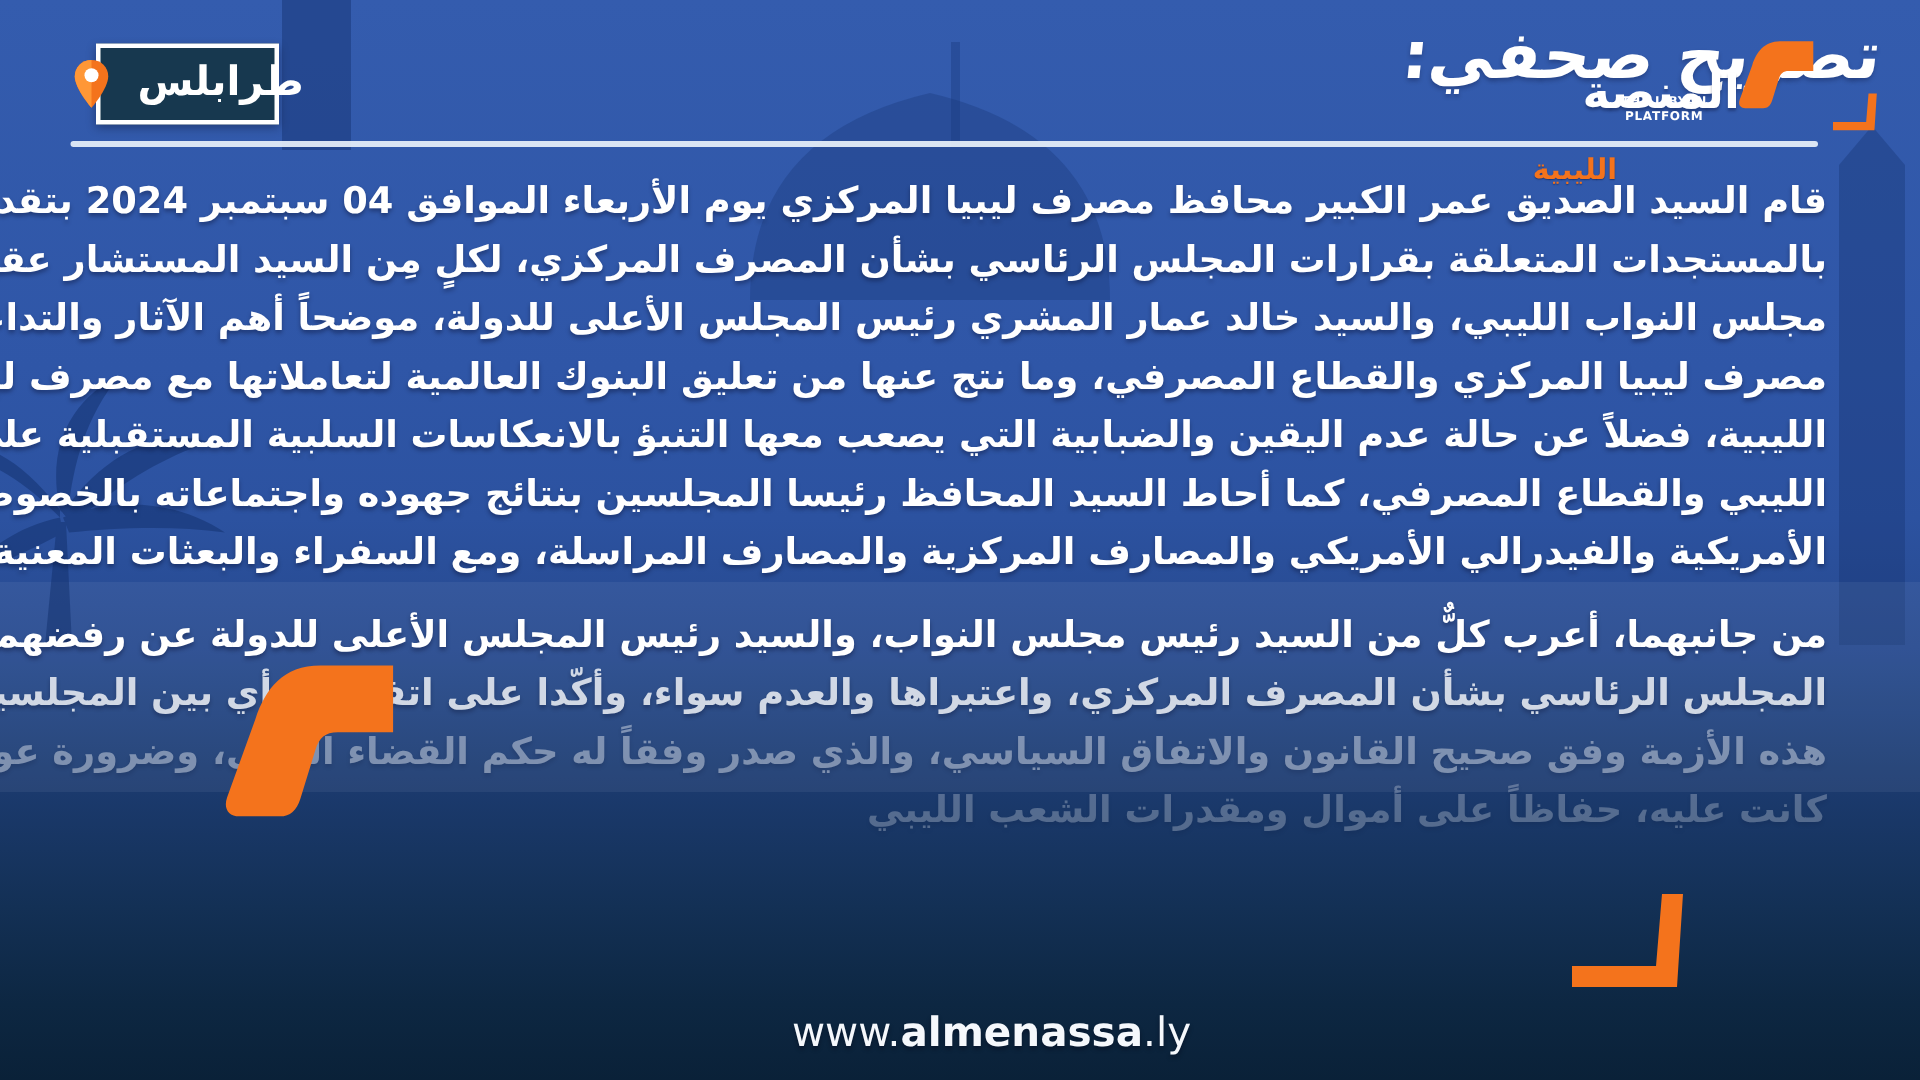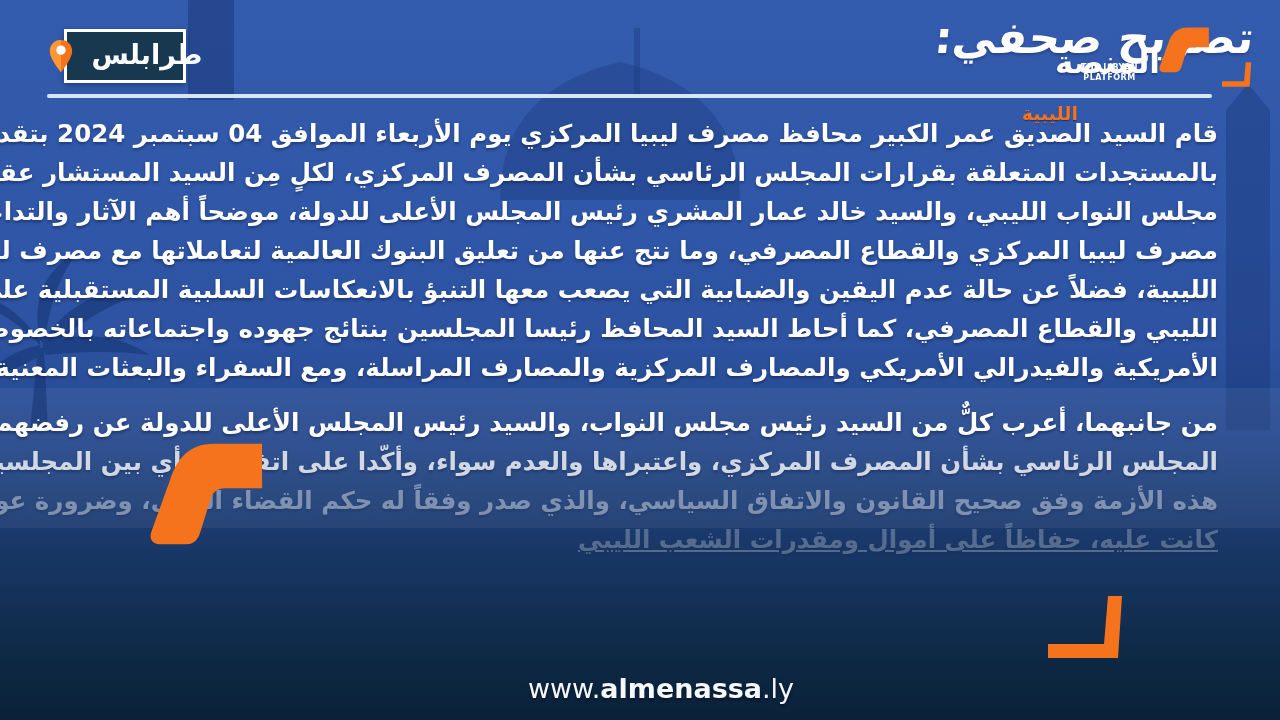--- a/index.html
+++ b/index.html
@@ -69,21 +69,21 @@
   }
   .bline{
     font-size:24.5px; font-weight:bold; line-height:39px; height:39px;
     text-align:justify; text-align-last:justify; white-space:nowrap;
     text-shadow:0 2px 3px rgba(0,0,25,.35);
   }
   .bline.last{ text-align-last:right; }
   .para2{ margin-top:16px; }
   .fade1{ opacity:.78; }
   .fade2{ opacity:.40; }
-  .fade3{ opacity:.26;text-decoration:underline; }
+  .fade3{ opacity:.26; }
 
   
   .quote-open{ position:absolute; left:148px; top:436px; width:116px; height:112px; z-index:3; }
   
   .quote-close{ position:absolute; left:1048px; top:596px; width:76px; height:64px; z-index:3; }
 
   
   .headline{
     position:absolute; left:120px; right:116px; top:499px; z-index:4;
     direction:rtl; text-align:right; color:#ffffff;

